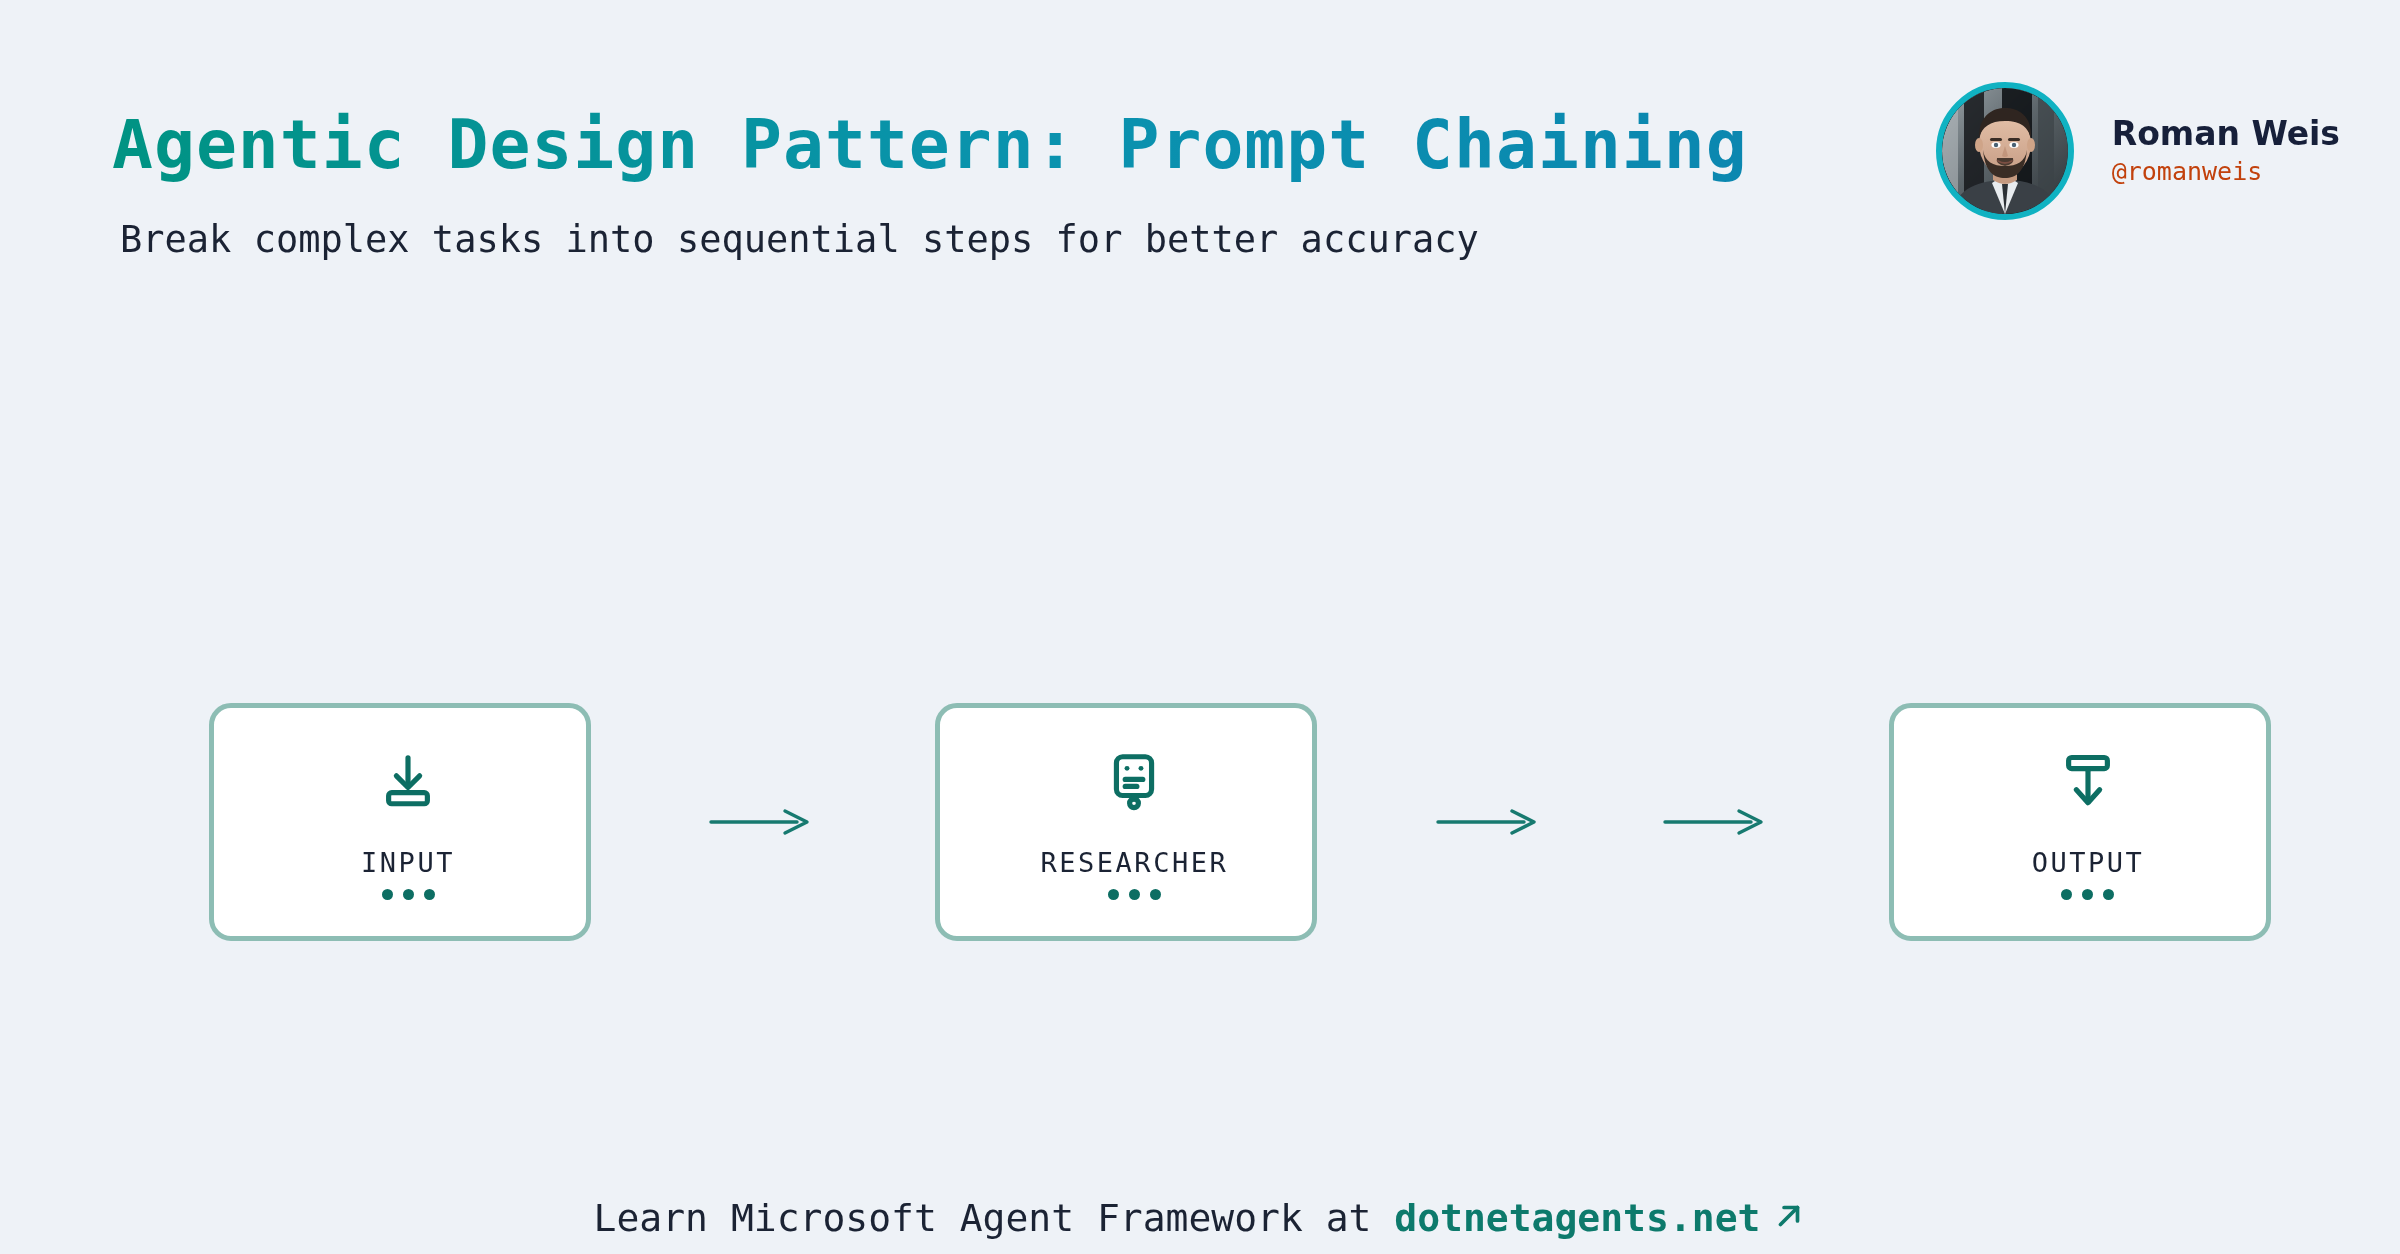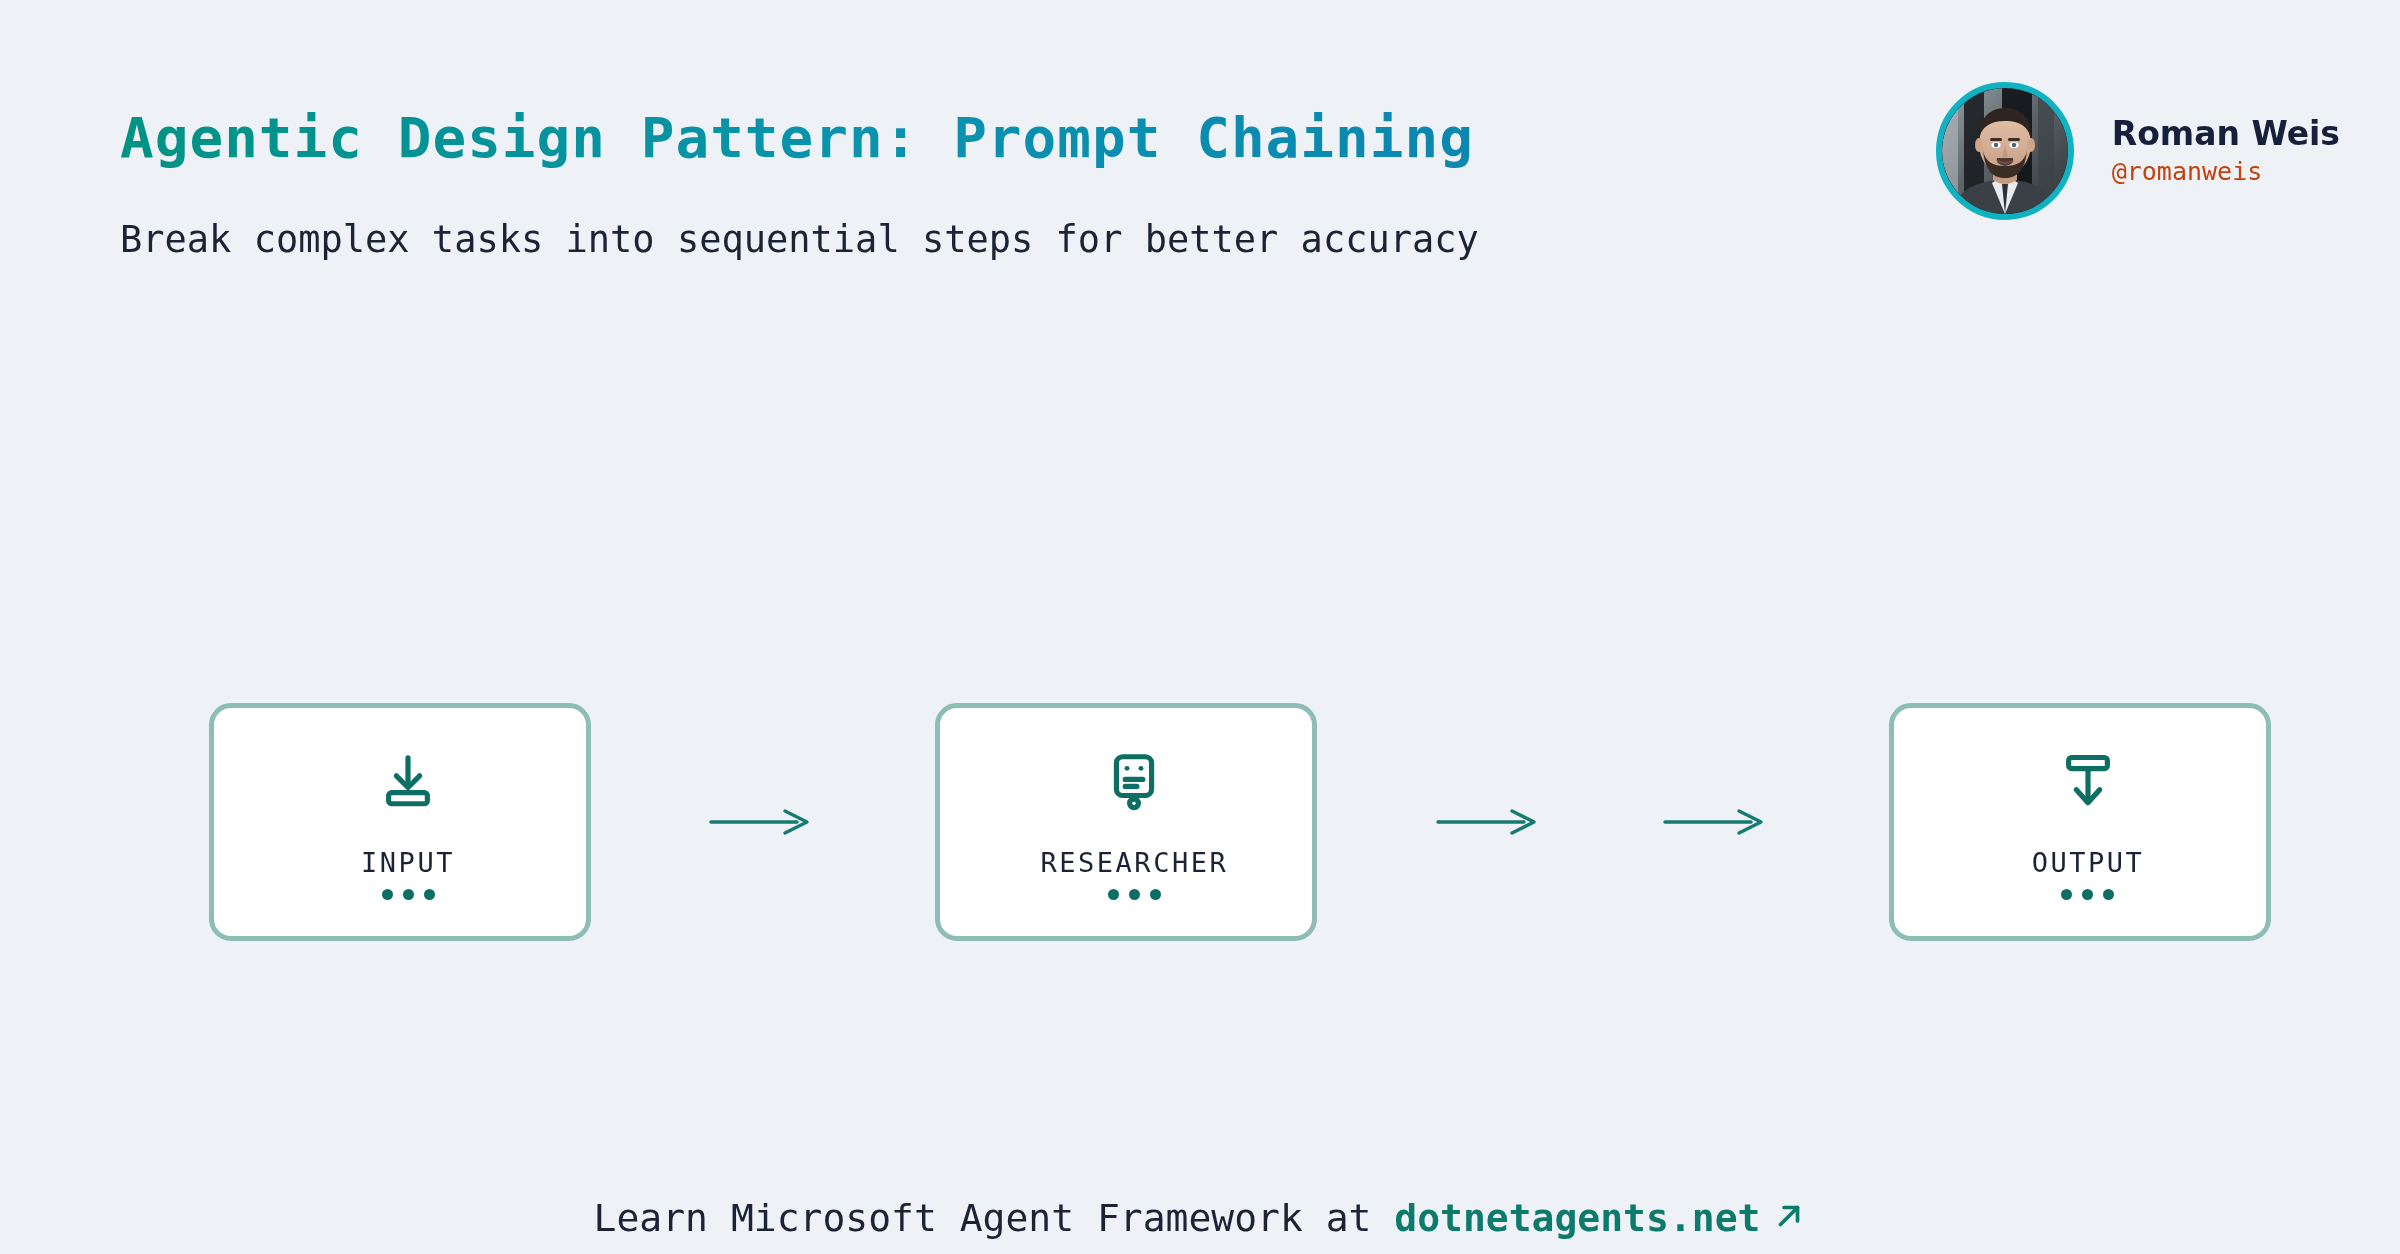--- a/index.html
+++ b/index.html
@@ -17,24 +17,24 @@
 
   
   .header {
     position: absolute;
     left: 0; top: 0;
     width: 2400px;
     height: 300px;
   }
   .title {
     position: absolute;
-    left: 120px;
+    left: 112px;
     top: 105px;
     font-family: "DejaVu Sans Mono", monospace;
-    font-size: 56px;
+    font-size: 68px;
     font-weight: bold;
     letter-spacing: 1px;
     white-space: nowrap;
     background: linear-gradient(90deg, #009383 0%, #0a93ae 55%, #0b87b0 100%);
     -webkit-background-clip: text;
     background-clip: text;
     color: transparent;
     -webkit-text-fill-color: transparent;
   }
   .subtitle {

